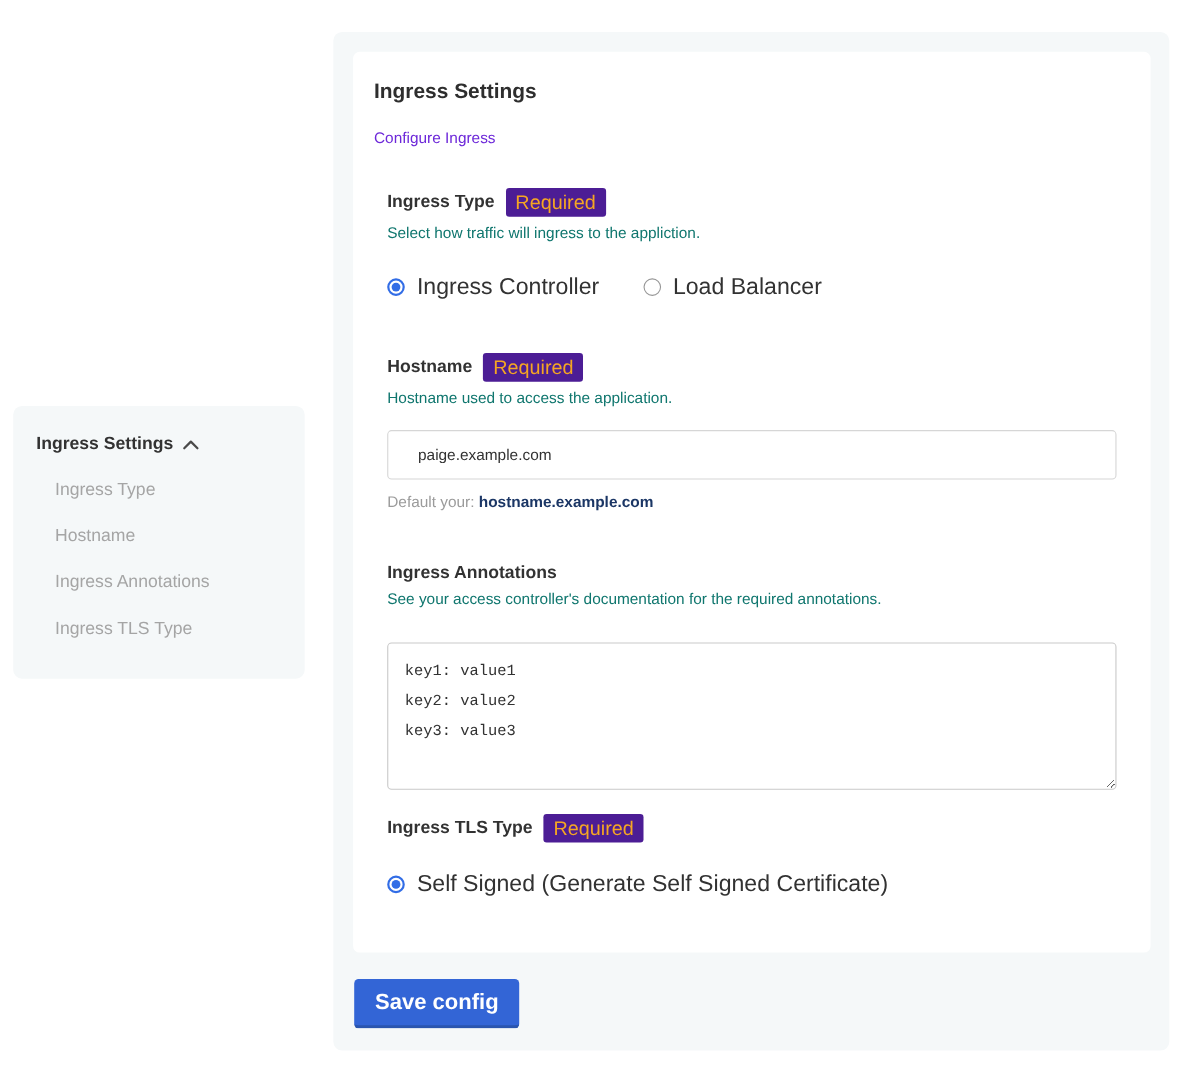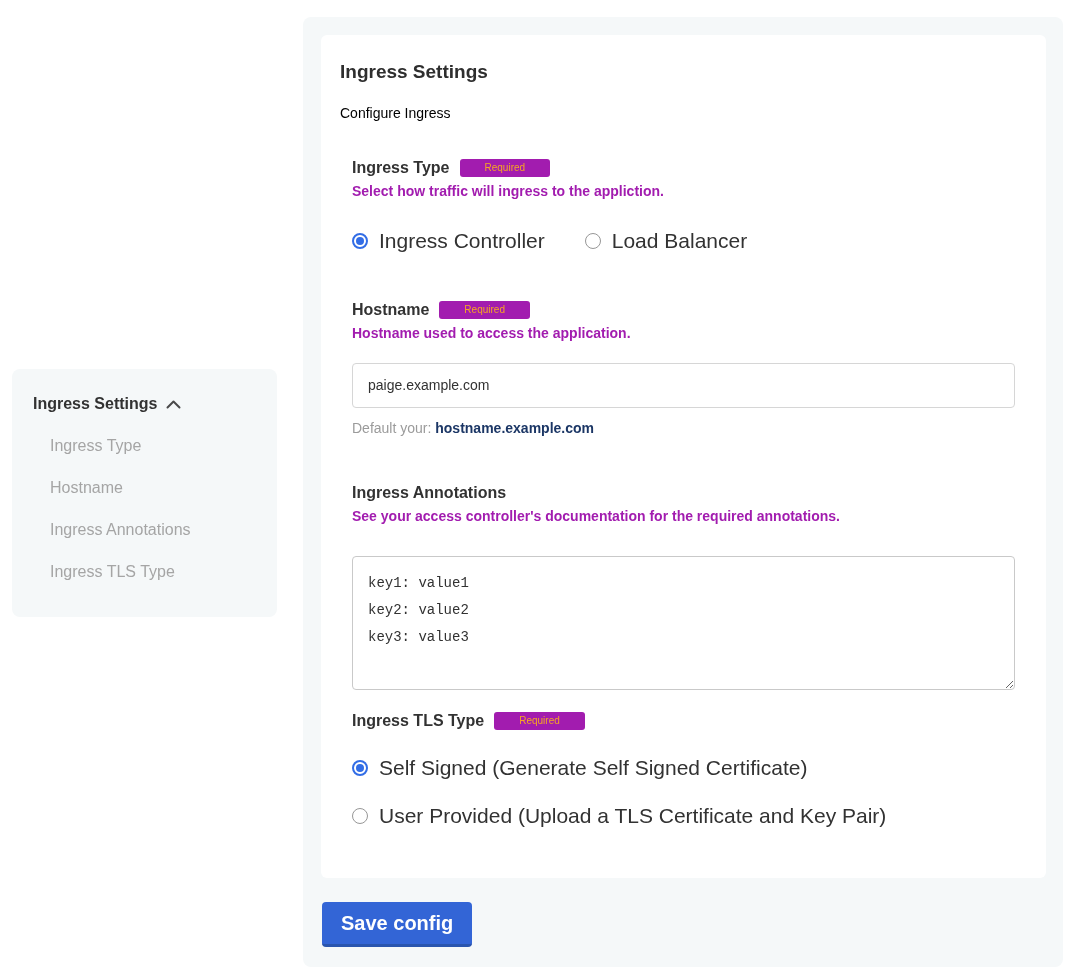--- a/index.html
+++ b/index.html
@@ -62,47 +62,46 @@
     width: 725px;
   }
   .card-title {
     font-size: 19px;
     font-weight: bold;
     color: #2e2e2e;
   }
   .card-subtitle {
     margin-top: 22px;
     font-size: 14px;
-    color: #000000;
+    color: #6d28d9;
   }
   .sections { margin: 0 12px; }
 
   .section-label-row {
     display: flex;
     align-items: center;
     gap: 10px;
   }
   .section-label {
     font-size: 16px;
     font-weight: bold;
     color: #323232;
   }
   .badge {
-    background: #a21caf;
+    background: #4c1d95;
     color: #f5a623;
-    font-size: 10px;
-    padding: 4px 25px;
+    font-size: 18px;
+    padding: 4px 9px;
     border-radius: 3px;
     line-height: 1;
   }
   .help {
     margin-top: 6px;
     font-size: 14px;
-    color: #a21caf;
-    font-weight: bold;
+    color: #0f766e;
   }
 
   
   .radio-row { margin-top: 30px; display: flex; align-items: center; }
   .radio-option {
     display: flex;
     align-items: center;
     cursor: pointer;
   }
   .radio-row .radio-option + .radio-option { margin-left: 40px; }
@@ -127,21 +126,21 @@
 
   .section { margin-top: 48px; }
   .section.first { margin-top: 38px; }
 
   .text-input {
     margin-top: 22px;
     width: 100%;
     height: 45px;
     border: 1px solid #d6d6d6;
     border-radius: 4px;
-    padding: 0 15px;
+    padding: 0 27px;
     font-family: "Liberation Sans", sans-serif;
     font-size: 14px;
     color: #323232;
     background: #ffffff;
     outline: none;
     display: block;
   }
   .default-line { margin-top: 12px; font-size: 14px; color: #9b9b9b; }
   .default-value { font-weight: bold; color: #1b3665; }
 
@@ -253,24 +252,20 @@
         <section class="tls-section">
           <div class="section-label-row">
             <span class="section-label">Ingress TLS Type</span>
             <span class="badge">Required</span>
           </div>
           <div class="radio-stack">
             <div class="radio-option">
               <span class="radio checked"></span>
               <span class="radio-label">Self Signed (Generate Self Signed Certificate)</span>
             </div>
-            <div class="radio-option">
-              <span class="radio"></span>
-              <span class="radio-label">User Provided (Upload a TLS Certificate and Key Pair)</span>
-            </div>
           </div>
         </section>
 
       </div>
     </div>
 
     <button class="save-btn">Save config</button>
   </main>
 
 </div>

